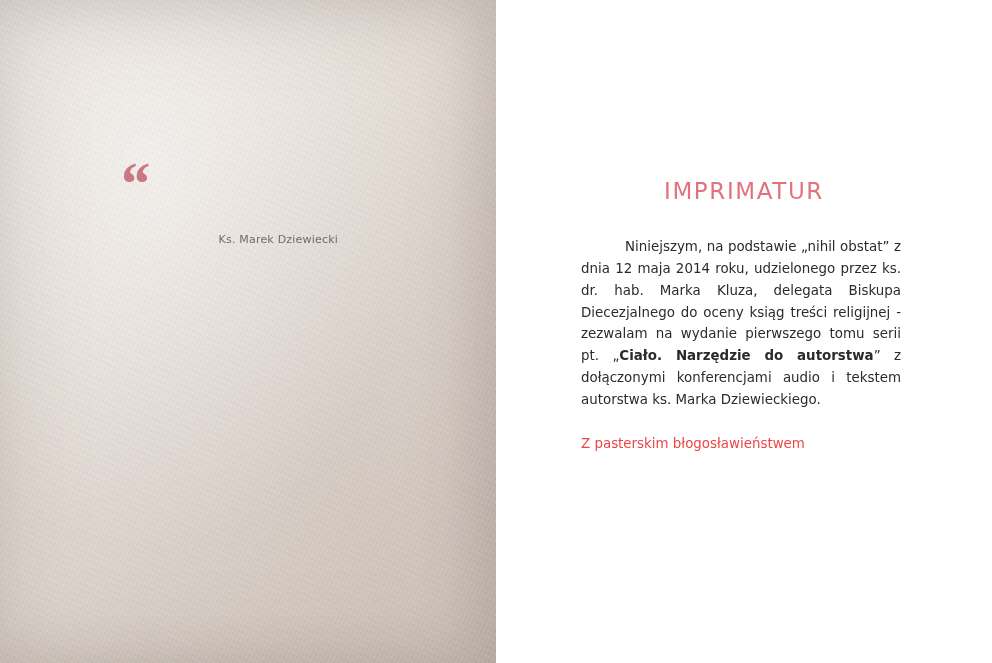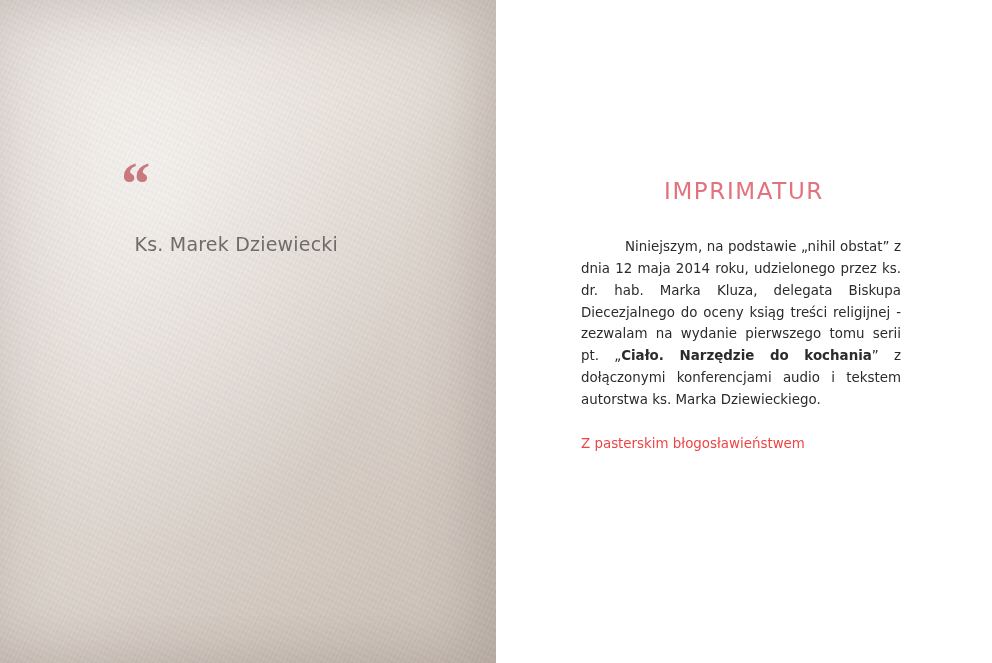--- a/index.html
+++ b/index.html
@@ -81,21 +81,21 @@
     line-height: 1.32;
     letter-spacing: 0.2px;
     white-space: pre-line;
     padding-right: 92px;
   }
 
   .quote-author {
     margin: 34px 92px 0 0;
     color: #6f6c6a;
     font-family: "DejaVu Sans", sans-serif;
-    font-size: 19px;
+    font-size: 11px;
     letter-spacing: 0.2px;
   }
 
   
   .page-right {
     position: relative;
     width: 496px;
     height: 626px;
     background: #ffffff;
   }
@@ -154,18 +154,18 @@
       <span class="quote-mark">“</span>
       <div class="quote-author">Ks. Marek Dziewiecki</div>
     </div>
   </div>
 
   <div class="page-right">
 
     <div class="imprimatur-title">IMPRIMATUR</div>
 
     <div class="body-col">
-      <p class="para-justify"><span>Niniejszym, na podstawie „nihil obstat” z dnia 12 maja 2014 roku, udzielonego przez ks. dr. hab. Marka Kluza, delegata Biskupa Diecezjalnego do oceny ksiąg treści religijnej - zezwalam na wydanie pierwszego tomu serii pt. „</span><b>Ciało. Narzędzie do kochania</b><span>” z dołączonymi konferencjami audio i tekstem autorstwa ks. Marka Dziewieckiego.</span></p>
+      <p class="para-justify"><span>Niniejszym, na podstawie „nihil obstat” z dnia 12 maja 2014 roku, udzielonego przez ks. dr. hab. Marka Kluza, delegata Biskupa Diecezjalnego do oceny ksiąg treści religijnej - zezwalam na wydanie pierwszego tomu serii pt. „</span><b>Ciało. Narzędzie do autorstwa</b><span>” z dołączonymi konferencjami audio i tekstem autorstwa ks. Marka Dziewieckiego.</span></p>
       <p class="para-blessing">Z pasterskim błogosławieństwem</p>
     </div>
 
   </div>
 </div>
 
 </body></html>

